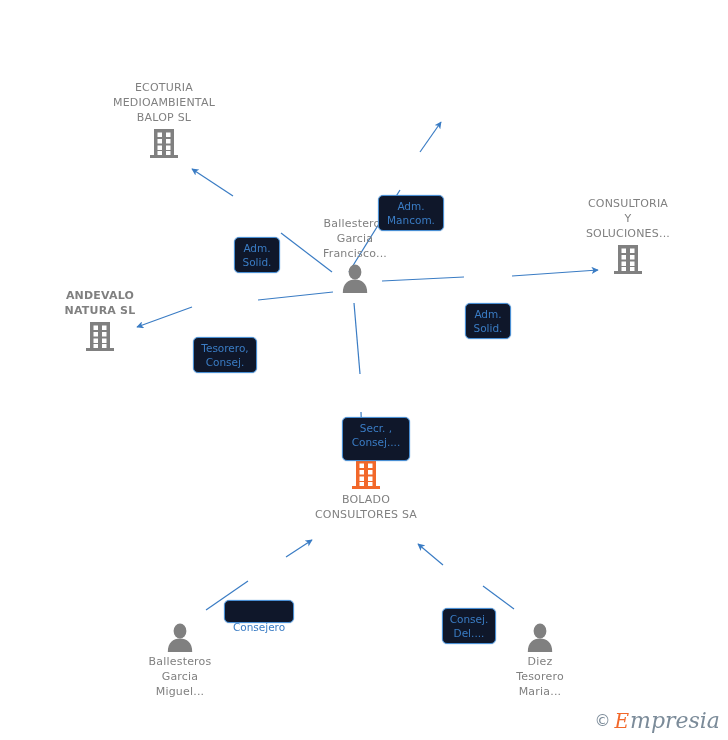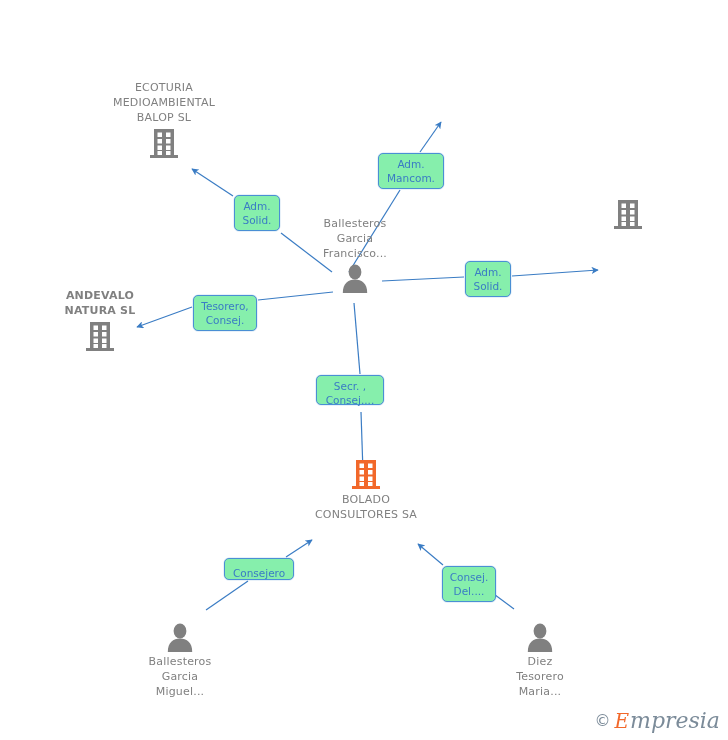--- a/index.html
+++ b/index.html
@@ -46,31 +46,32 @@
     display: block;
     margin: 0 auto;
   }
   .node.label-below .node-icon { margin-bottom: 2px; }
   .node.label-above .node-icon { margin-top: 2px; }
 
   
   .rel {
     position: absolute;
     box-sizing: border-box;
-    background: #86efac;
+    background: #0f172a;
     border: 1px solid #4a8fd4;
     border-radius: 5px;
     color: #3a7cc4;
     font-size: 10.5px;
     line-height: 14px;
     text-align: center;
     padding: 3px 5px;
     white-space: pre-line;
     z-index: 5;
     box-shadow: 0 0 0 0.5px rgba(74,143,212,0.25);
+    margin-top: 42px;
   }
 
   
   #watermark {
     position: absolute;
     right: 8px;
     bottom: 8px;
     display: flex;
     align-items: center;
     gap: 4px;
@@ -147,20 +148,23 @@
       <rect x="7.5" y="12" width="4.5" height="4.5" fill="#ffffff"></rect>
       <rect x="16" y="12" width="4.5" height="4.5" fill="#ffffff"></rect>
       <rect x="7.5" y="18.5" width="4.5" height="4.5" fill="#ffffff"></rect>
       <rect x="16" y="18.5" width="4.5" height="4.5" fill="#ffffff"></rect>
       <rect x="7.5" y="24" width="4.5" height="4" fill="#ffffff"></rect>
       <rect x="16" y="24" width="4.5" height="4" fill="#ffffff"></rect>
     </svg>
   </div>
 
   <div class="node label-above" style="left:628px; top:196px;">
+    <div class="node-label">CONSULTORIA
+Y
+SOLUCIONES...</div>
     <svg class="node-icon" width="28" height="32" viewBox="0 0 28 32">
       <rect x="4" y="2" width="20" height="26" fill="#808080"></rect>
       <rect x="0" y="28" width="28" height="3" fill="#808080"></rect>
       <rect x="7.5" y="5.5" width="4.5" height="4.5" fill="#ffffff"></rect>
       <rect x="16" y="5.5" width="4.5" height="4.5" fill="#ffffff"></rect>
       <rect x="7.5" y="12" width="4.5" height="4.5" fill="#ffffff"></rect>
       <rect x="16" y="12" width="4.5" height="4.5" fill="#ffffff"></rect>
       <rect x="7.5" y="18.5" width="4.5" height="4.5" fill="#ffffff"></rect>
       <rect x="16" y="18.5" width="4.5" height="4.5" fill="#ffffff"></rect>
       <rect x="7.5" y="24" width="4.5" height="4" fill="#ffffff"></rect>
@@ -237,24 +241,24 @@
 
   <div class="rel" style="left:234px; top:195px; width:46px; height:36px;">Adm.
 Solid.</div>
 
   <div class="rel" style="left:465px; top:261px; width:46px; height:36px;">Adm.
 Solid.</div>
 
   <div class="rel" style="left:193px; top:295px; width:64px; height:36px;">Tesorero,
 Consej.</div>
 
-  <div class="rel" style="left:316px; top:375px; width:68px; height:30px;">Secr. ,
+  <div class="rel" style="left:342px; top:375px; width:68px; height:44px;">Secr. ,
 Consej....</div>
 
-  <div class="rel" style="left:224px; top:558px; width:70px; height:22px; line-height:16px; padding-top:6px;">Consejero</div>
+  <div class="rel" style="left:224px; top:558px; width:70px; height:22px; line-height:16px; padding-top:18px;">Consejero</div>
 
   <div class="rel" style="left:442px; top:566px; width:54px; height:36px;">Consej.
 Del....</div>
 
   <div id="watermark">
     <span class="wm-c">©</span>
     <span class="wm-e">E</span>
     <span class="wm-rest">mpresia</span>
   </div>
 

